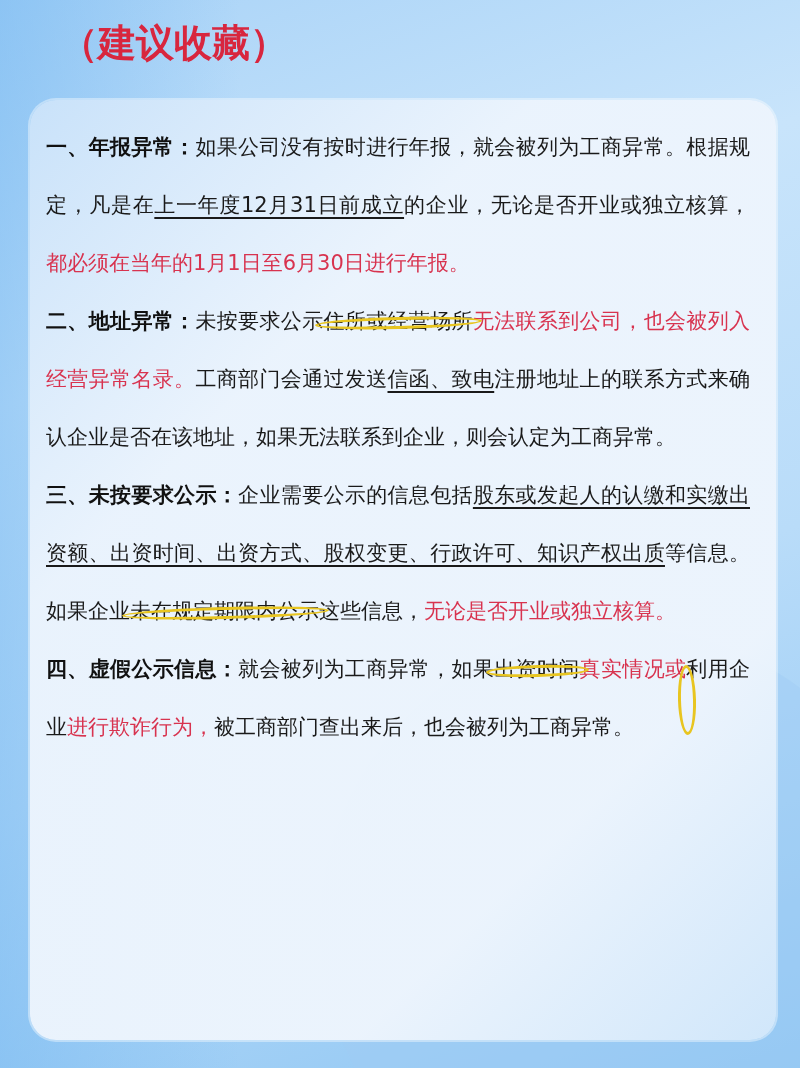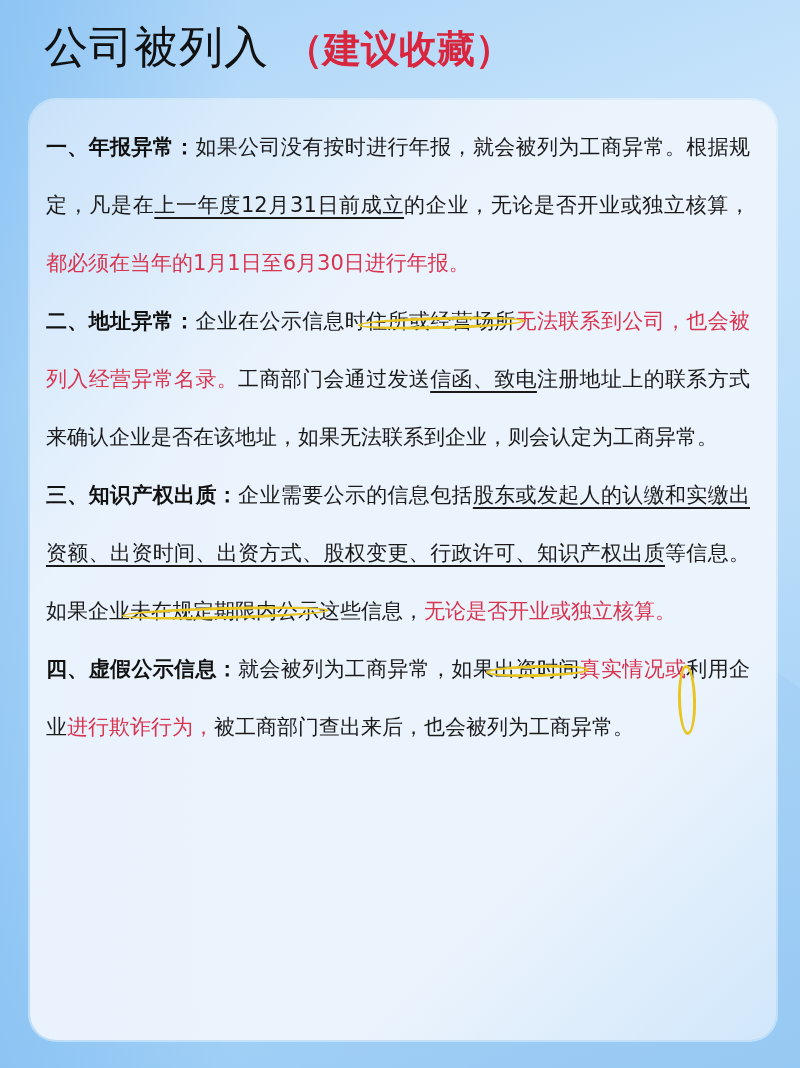--- a/index.html
+++ b/index.html
@@ -52,29 +52,28 @@
     pointer-events: none;
   }
 </style>
 </head>
 <body>
 
 <div class="bg-streak"></div>
 <div class="bg-circle"></div>
 
 <h1 class="title">
-  <span class="t-main">公司被列入</span>
     <span class="t-sub">（建议收藏）</span>
 </h1>
 
 <div class="card"></div>
 
 <div class="content">
 
   <p class="sec"><span class="head">一、年报异常：</span><span>如果公司没有按时进行年报，就会被列为工商异常。根据规定，凡是在</span><span class="ul">上一年度12月31日前成立</span><span>的企业，无论是否开业或独立核算，</span><span class="red">都必须在当年的1月1日至6月30日进行年报。</span></p>
 
-  <p class="sec"><span class="head">二、地址异常：</span><span>企业在公示信息时</span><span class="circled">住所或经营场所</span><span class="red">无法联系到公司，也会被列入经营异常名录。</span><span>工商部门会通过发送</span><span class="ul">信函、致电</span><span>注册地址上的联系方式来确认企业是否在该地址，如果无法联系到企业，则会认定为工商异常。</span></p>
+  <p class="sec"><span class="head">二、地址异常：</span><span>未按要求公示</span><span class="circled">住所或经营场所</span><span class="red">无法联系到公司，也会被列入经营异常名录。</span><span>工商部门会通过发送</span><span class="ul">信函、致电</span><span>注册地址上的联系方式来确认企业是否在该地址，如果无法联系到企业，则会认定为工商异常。</span></p>
 
-  <p class="sec"><span class="head">三、知识产权出质：</span><span>企业需要公示的信息包括</span><span class="ul">股东或发起人的认缴和实缴出资额、出资时间、出资方式、股权变更、行政许可、知识产权出质</span><span>等信息。如果企业</span><span class="circled">未在规定期限内公示</span><span>这些信息，</span><span class="red">无论是否开业或独立核算。</span></p>
+  <p class="sec"><span class="head">三、未按要求公示：</span><span>企业需要公示的信息包括</span><span class="ul">股东或发起人的认缴和实缴出资额、出资时间、出资方式、股权变更、行政许可、知识产权出质</span><span>等信息。如果企业</span><span class="circled">未在规定期限内公示</span><span>这些信息，</span><span class="red">无论是否开业或独立核算。</span></p>
 
   <p class="sec"><span class="head">四、虚假公示信息：</span><span>就会被列为工商异常，如果</span><span class="circled">出资时间</span><span class="red">真实情况或</span><span class="circled">利用企业</span><span class="red">进行欺诈行为，</span><span>被工商部门查出来后，也会被列为工商异常。</span></p>
 
 </div>
 
 </body></html>

